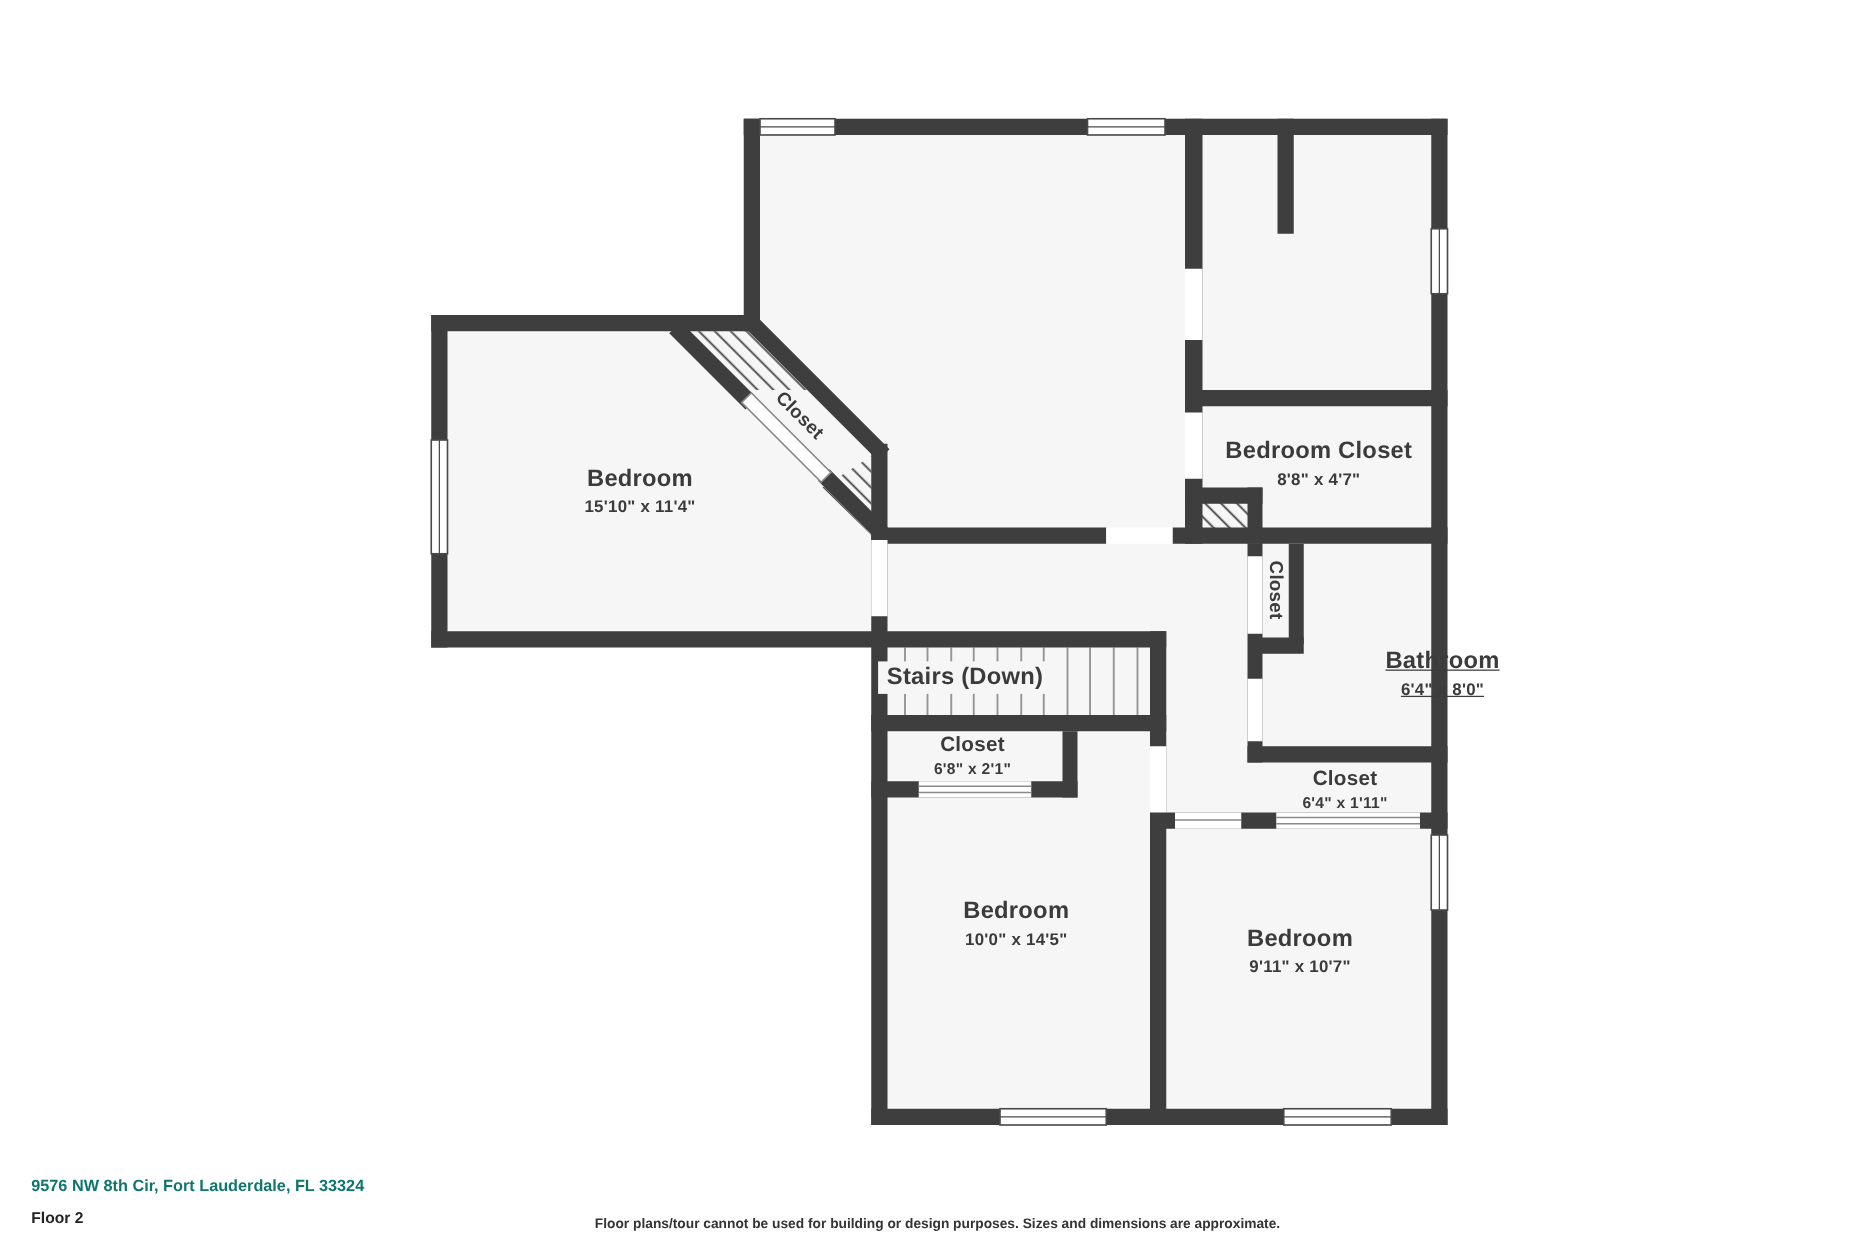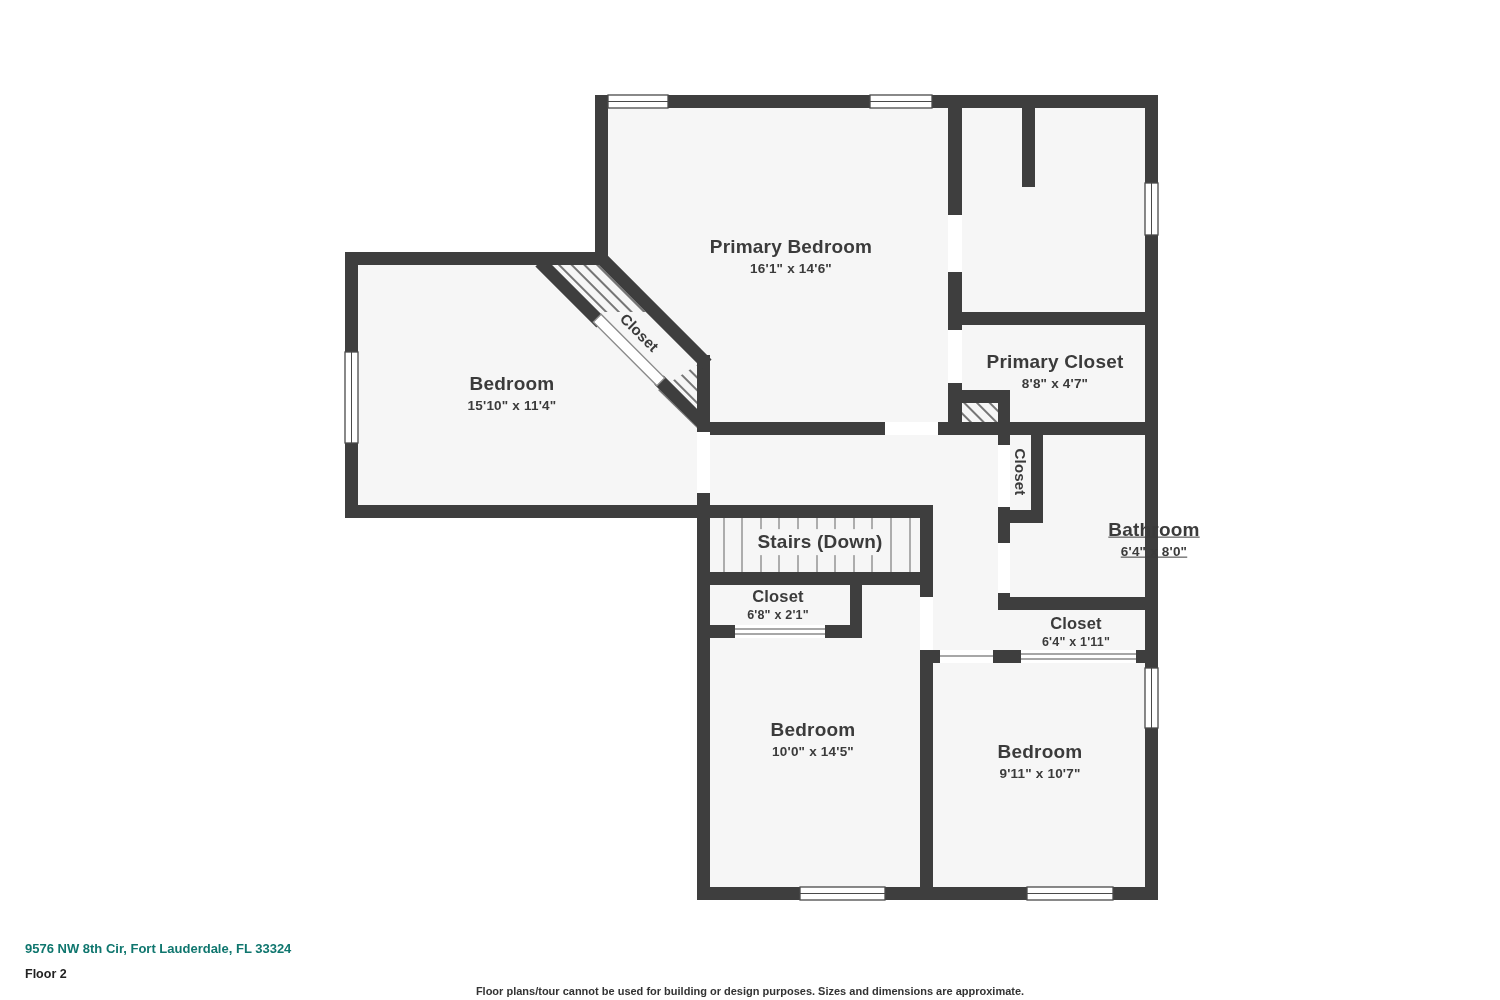--- a/index.html
+++ b/index.html
@@ -12,21 +12,21 @@
   .room-dims{font-weight:700;font-size:13.5px;margin-top:2px;letter-spacing:.2px;}
   .small .room-name{font-size:16.5px;}
   .small .room-dims{font-size:12.5px;margin-top:1px;}
   .tiny .room-name{font-size:15px;}
   .rot45{transform:translate(-50%,-50%) rotate(45deg);}
   .rot90{transform:translate(-50%,-50%) rotate(90deg);}
   .stairs-bg .room-name{background:#f6f6f6;padding:1px 7px;font-size:19px;}
   .footer-address{position:absolute;left:25px;top:941px;font-size:13px;font-weight:700;color:#0f766e;}
   .footer-floor{position:absolute;left:25px;top:967px;font-size:12.5px;font-weight:700;color:#222;}
   .footer-disclaimer{position:absolute;left:750px;top:973px;transform:translateX(-50%);
-                     font-size:11px;font-weight:700;color:#333;white-space:nowrap;margin-top:12px;}
+                     font-size:11px;font-weight:700;color:#333;white-space:nowrap;}
 </style>
 </head>
 <body>
 
 <div id="stage">
 
   <svg id="plan-svg" width="1500" height="1000" viewBox="0 0 1500 1000">
     <defs>
       <pattern id="hatch" patternUnits="userSpaceOnUse" width="9" height="9" patternTransform="rotate(-45)">
         <line x1="1" y1="0" x2="1" y2="9" stroke="#4a4a4a" stroke-width="1.5"></line>
@@ -149,41 +149,37 @@
       <line x1="608" y1="101.5" x2="668" y2="101.5"></line>
       <line x1="870" y1="101.5" x2="932" y2="101.5"></line>
       <line x1="351.5" y1="352" x2="351.5" y2="443"></line>
       <line x1="1151.5" y1="183" x2="1151.5" y2="235"></line>
       <line x1="1151.5" y1="668" x2="1151.5" y2="728"></line>
       <line x1="800" y1="893.5" x2="885" y2="893.5"></line>
       <line x1="1027" y1="893.5" x2="1113" y2="893.5"></line>
     </g>
   </svg>
 
-  <div class="room-label" style="left:791px;top:255px;">
-    <div class="room-name">Primary Bedroom</div>
-    <div class="room-dims">16'1" x 14'6"</div>
-  </div>
 
 
   <div class="room-label" style="left:1055px;top:370px;">
-    <div class="room-name">Primary Closet</div>
+    <div class="room-name">Bedroom Closet</div>
     <div class="room-dims">8'8" x 4'7"</div>
   </div>
 
   <div class="room-label" style="left:512px;top:392px;">
     <div class="room-name">Bedroom</div>
     <div class="room-dims">15'10" x 11'4"</div>
   </div>
 
   <div class="room-label tiny rot45" style="left:639px;top:333px;">
     <div class="room-name">Closet</div>
   </div>
 
-  <div class="room-label stairs-bg" style="left:820px;top:542px;">
+  <div class="room-label stairs-bg" style="left:772px;top:542px;">
     <div class="room-name">Stairs (Down)</div>
   </div>
 
   <div class="room-label small" style="left:778px;top:604px;">
     <div class="room-name">Closet</div>
     <div class="room-dims">6'8" x 2'1"</div>
   </div>
 
   <div class="room-label tiny rot90" style="left:1020px;top:472px;">
     <div class="room-name">Closet</div>

